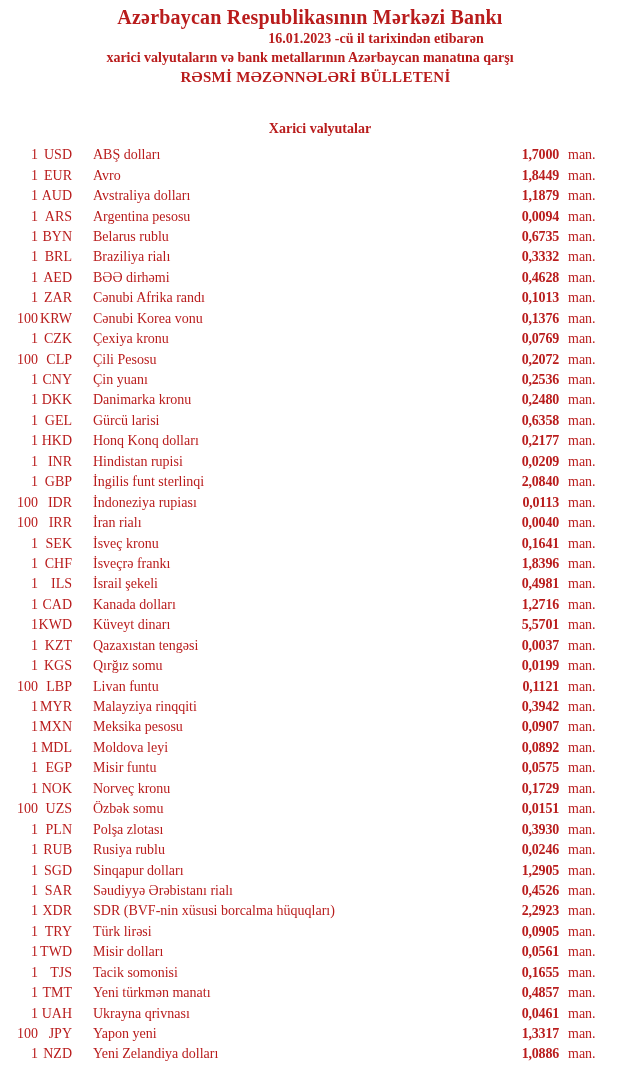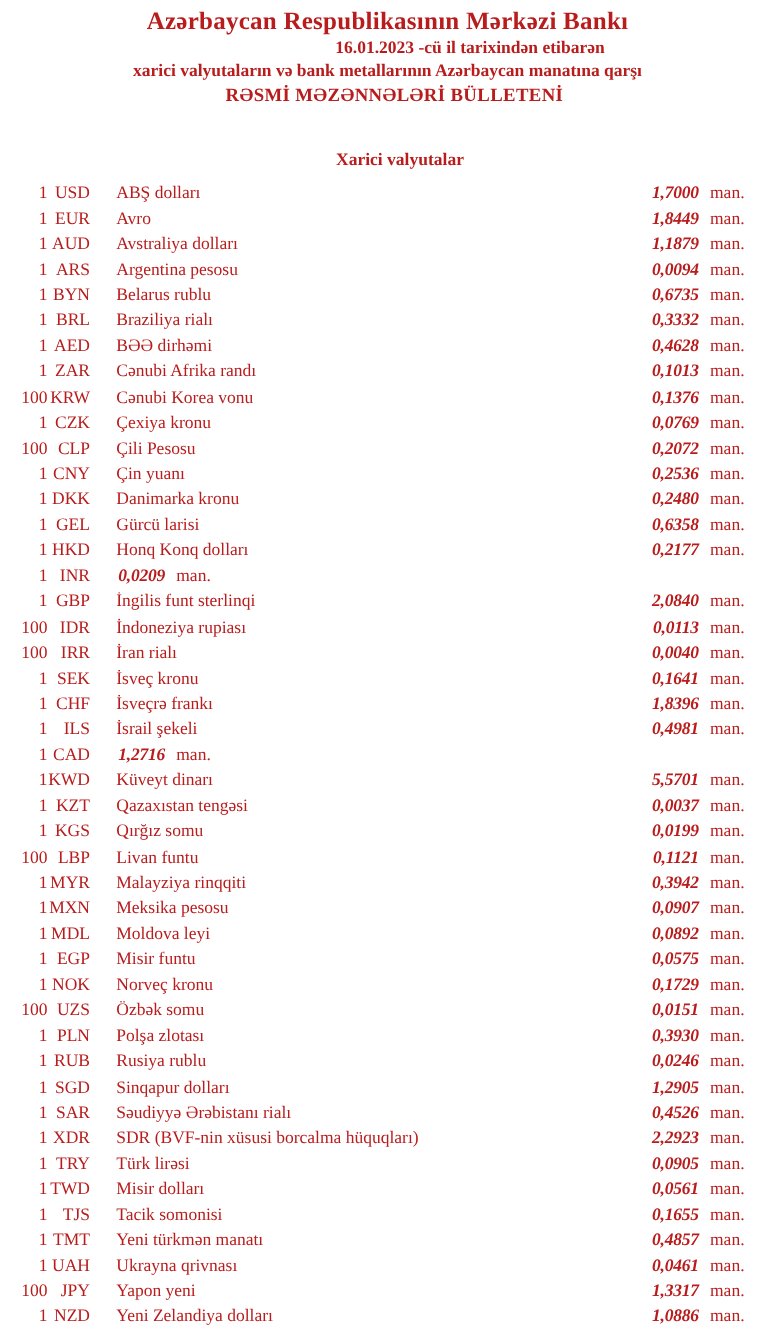--- a/index.html
+++ b/index.html
@@ -50,21 +50,21 @@
     display: flex;
     align-items: center;
     height: 20.45px;
     font-size: 14px;
     white-space: nowrap;
   }
   .nominal { flex: none; width: 36px; text-align: right; }
   .code   { flex: none; width: 34px; text-align: right; }
   .cname  { flex: 1; margin-left: 21px; overflow: hidden; }
   .rate   { flex: none; width: 60px; text-align: right;
-            font-weight: bold; font-style: italic; letter-spacing: -0.2px; }
+            font-weight: bold; letter-spacing: -0.2px; }
   .unit   { flex: none; width: 34px; margin-left: 9px; }
 </style>
 </head>
 <body>
 
 <div class="page">
   <div class="header">
     <div class="bank-name">Azərbaycan Respublikasının Mərkəzi Bankı</div>
     <div class="date-line">16.01.2023 -cü il tarixindən etibarən</div>
     <div class="subtitle">xarici valyutaların və bank metallarının Azərbaycan manatına qarşı</div>
@@ -190,20 +190,21 @@
     <span class="nominal">1</span>
     <span class="code">HKD</span>
     <span class="cname">Honq Konq dolları</span>
     <span class="rate">0,2177</span>
     <span class="unit">man.</span>
   </div>
 
   <div class="row">
     <span class="nominal">1</span>
     <span class="code">INR</span>
+    <span class="cname">Hindistan rupisi</span>
     <span class="rate">0,0209</span>
     <span class="unit">man.</span>
   </div>
 
   <div class="row">
     <span class="nominal">1</span>
     <span class="code">GBP</span>
     <span class="cname">İngilis funt sterlinqi</span>
     <span class="rate">2,0840</span>
     <span class="unit">man.</span>
@@ -245,20 +246,21 @@
     <span class="nominal">1</span>
     <span class="code">ILS</span>
     <span class="cname">İsrail şekeli</span>
     <span class="rate">0,4981</span>
     <span class="unit">man.</span>
   </div>
 
   <div class="row">
     <span class="nominal">1</span>
     <span class="code">CAD</span>
+    <span class="cname">Kanada dolları</span>
     <span class="rate">1,2716</span>
     <span class="unit">man.</span>
   </div>
 
   <div class="row">
     <span class="nominal">1</span>
     <span class="code">KWD</span>
     <span class="cname">Küveyt dinarı</span>
     <span class="rate">5,5701</span>
     <span class="unit">man.</span>

